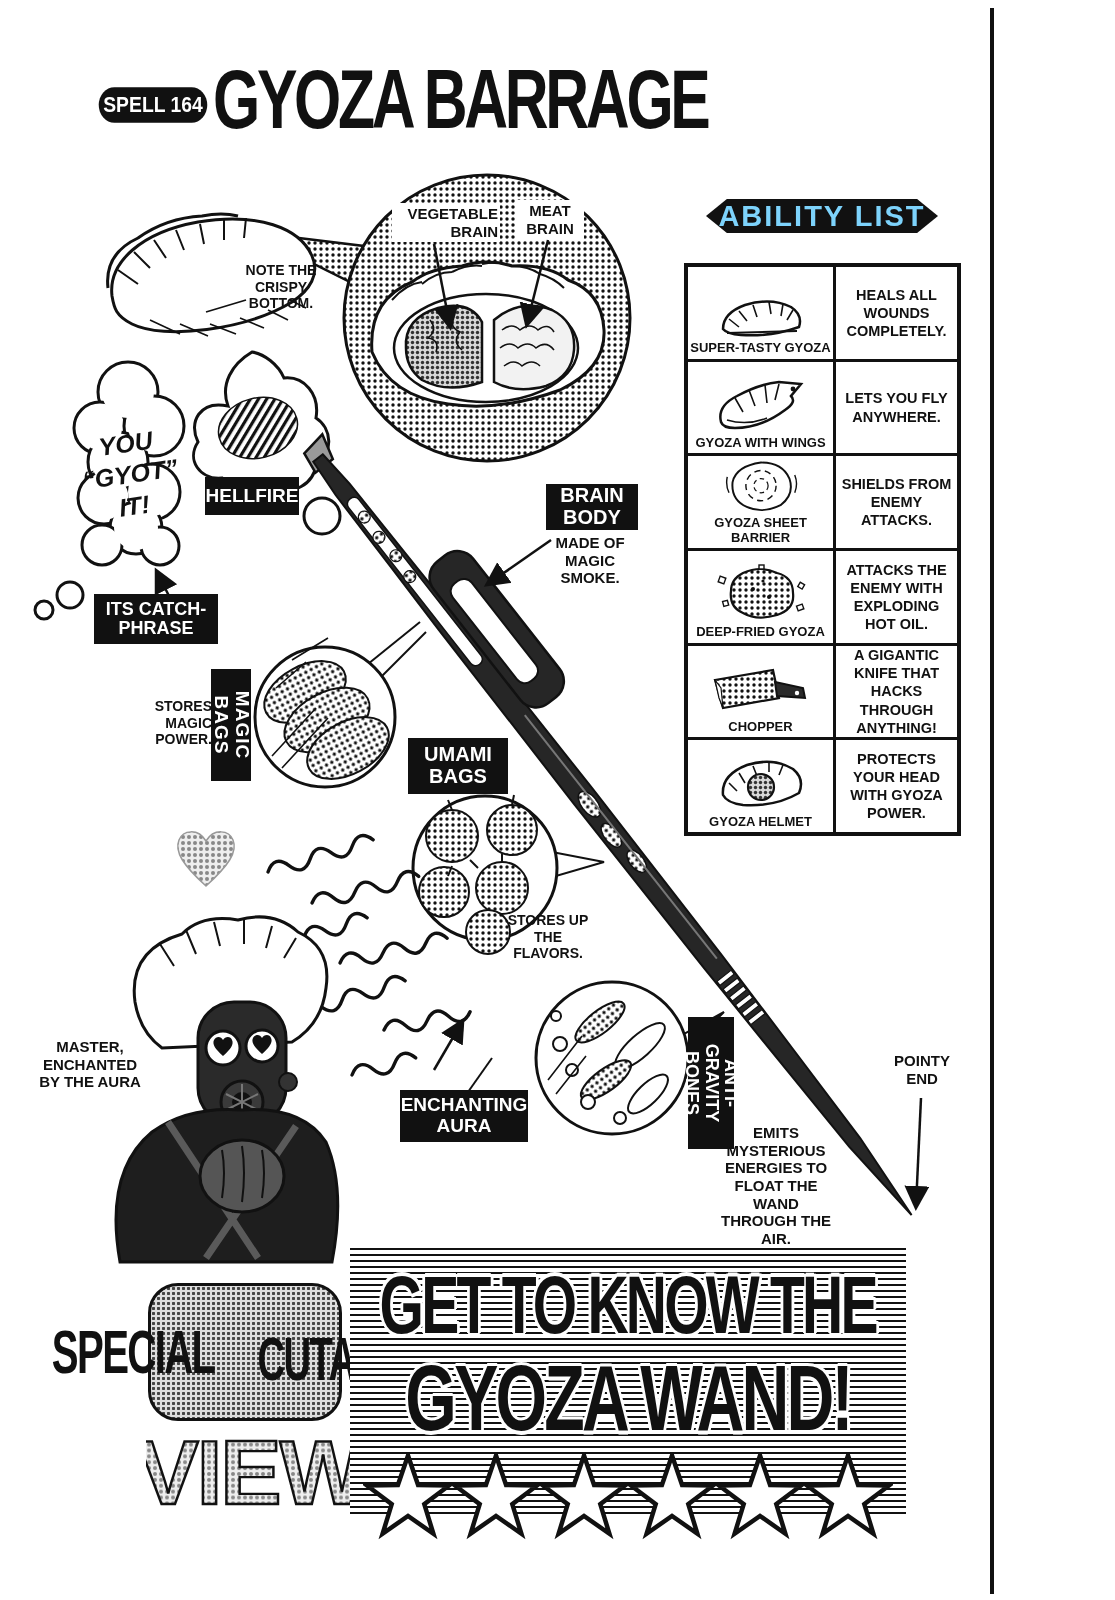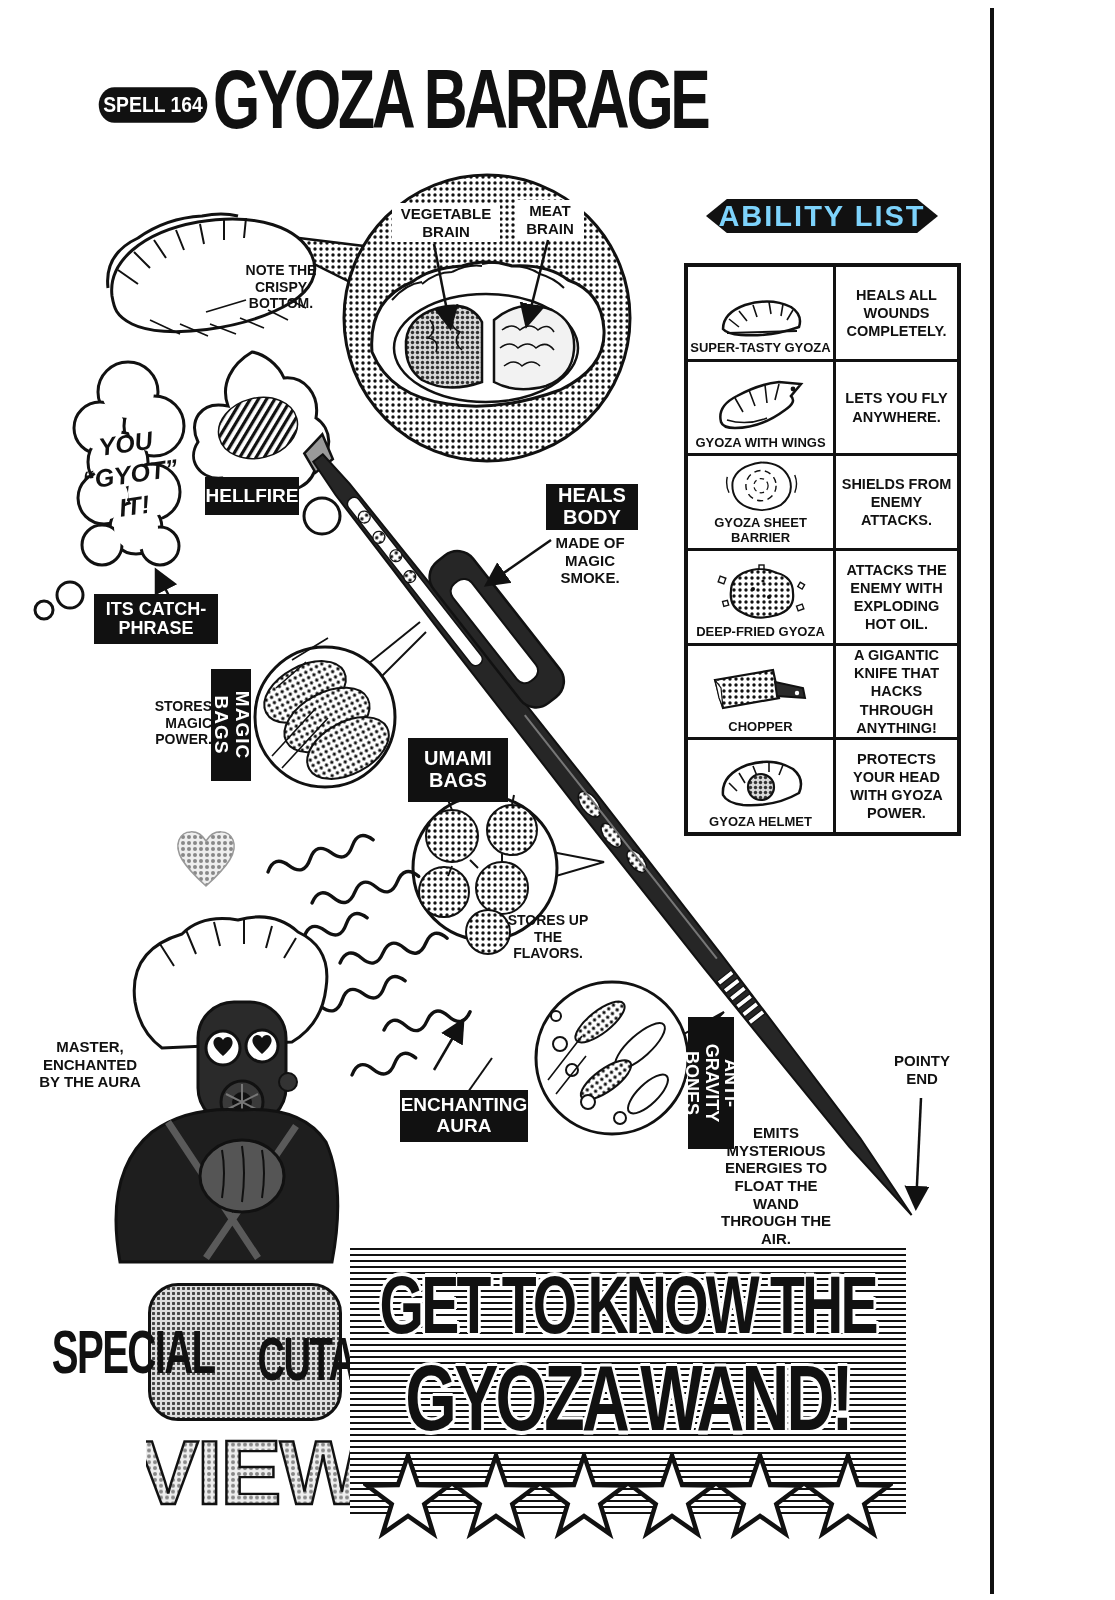--- a/index.html
+++ b/index.html
@@ -245,21 +245,21 @@
     </g>
 
     <line x1="551" y1="540" x2="488" y2="584" stroke="#111" stroke-width="2.5" marker-end="url(#ah)"></line>
     <line x1="921" y1="1098" x2="916" y2="1206" stroke="#111" stroke-width="2.5" marker-end="url(#ah)"></line>
   </svg>
 
   <div class="abs spell-pill">SPELL 164</div>
   <div class="abs big-title">GYOZA BARRAGE</div>
 
   <div class="abs plabel" style="left:238px;top:262px;width:86px;font-size:14px;">NOTE THE CRISPY BOTTOM.</div>
-  <div class="abs plabel" style="left:392px;top:203px;width:104px;font-size:15px;background:#fff;padding:2px 2px;text-align:center;">VEGETABLE BRAIN</div>
+  <div class="abs plabel" style="left:392px;top:203px;width:104px;font-size:15px;background:#fff;padding:2px 2px;text-align:right;">VEGETABLE BRAIN</div>
   <div class="abs plabel" style="left:516px;top:200px;width:64px;font-size:15px;background:#fff;padding:2px 2px;">MEAT BRAIN</div>
 
   <div class="abs ability-banner">ABILITY LIST</div>
   <div class="abs ability-table">
 
     <div class="arow">
       <div class="acell-icon">
         <svg width="92" height="46" viewBox="0 0 92 46">
           <path d="M8,36 Q8,20 30,12 Q56,4 76,14 Q88,22 84,34 Q56,44 26,42 Q12,41 8,36 Z" fill="#fff" stroke="#111" stroke-width="2.5"></path>
           <path d="M14,26 l10,8 M24,18 l8,10 M38,12 l4,12 M54,9 l2,12 M68,11 l-2,12 M78,17 l-6,10" stroke="#111" stroke-width="1.6"></path>
@@ -341,27 +341,27 @@
       <div class="acell-desc">PROTECTS YOUR HEAD WITH GYOZA POWER.</div>
     </div>
   </div>
 
   <div class="abs plabel" style="left:80px;top:428px;width:100px;font-size:25px;font-style:italic;transform:rotate(-8deg);line-height:1.25;">YOU “GYOT” IT!</div>
 
   <div class="abs bbox" style="left:205px;top:477px;width:94px;height:38px;font-size:19px;">HELLFIRE</div>
 
   <div class="abs bbox" style="left:94px;top:594px;width:124px;height:50px;font-size:18px;padding:0 4px;box-sizing:border-box;">ITS CATCH-PHRASE</div>
 
-  <div class="abs bbox" style="left:546px;top:484px;width:92px;height:46px;font-size:20px;padding:0 8px;box-sizing:border-box;">HEALS BODY</div>
+  <div class="abs bbox" style="left:546px;top:484px;width:92px;height:46px;font-size:20px;padding:0 8px;box-sizing:border-box;">BRAIN BODY</div>
   <div class="abs plabel" style="left:536px;top:534px;width:108px;font-size:15px;">MADE OF MAGIC SMOKE.</div>
 
   <div class="abs bbox" style="left:175px;top:705px;width:112px;height:40px;font-size:19px;transform:rotate(90deg);letter-spacing:1px;">MAGIC BAGS</div>
   <div class="abs plabel" style="left:138px;top:698px;width:74px;font-size:14px;text-align:right;">STORES MAGIC POWER.</div>
 
-  <div class="abs bbox" style="left:408px;top:738px;width:100px;height:64px;font-size:20px;padding:12px 12px;box-sizing:border-box;">UMAMI BAGS</div>
+  <div class="abs bbox" style="left:408px;top:738px;width:100px;height:56px;font-size:20px;padding:12px 12px;box-sizing:border-box;">UMAMI BAGS</div>
   <div class="abs plabel" style="left:506px;top:912px;width:84px;font-size:14px;">STORES UP THE FLAVORS.</div>
 
   <div class="abs bbox" style="left:400px;top:1090px;width:128px;height:52px;font-size:19px;padding:0 20px;box-sizing:border-box;">ENCHANTING AURA</div>
 
   <div class="abs bbox" style="left:645px;top:1060px;width:132px;height:46px;font-size:18px;transform:rotate(90deg);padding:0 6px;box-sizing:border-box;">ANTI-GRAVITY BONES</div>
   <div class="abs plabel" style="left:718px;top:1124px;width:116px;font-size:15px;">EMITS MYSTERIOUS ENERGIES TO FLOAT THE WAND THROUGH THE AIR.</div>
 
   <div class="abs plabel" style="left:38px;top:1038px;width:104px;font-size:15px;">MASTER, ENCHANTED BY THE AURA</div>
 
   <div class="abs plabel" style="left:884px;top:1052px;width:76px;font-size:15px;">POINTY END</div>

